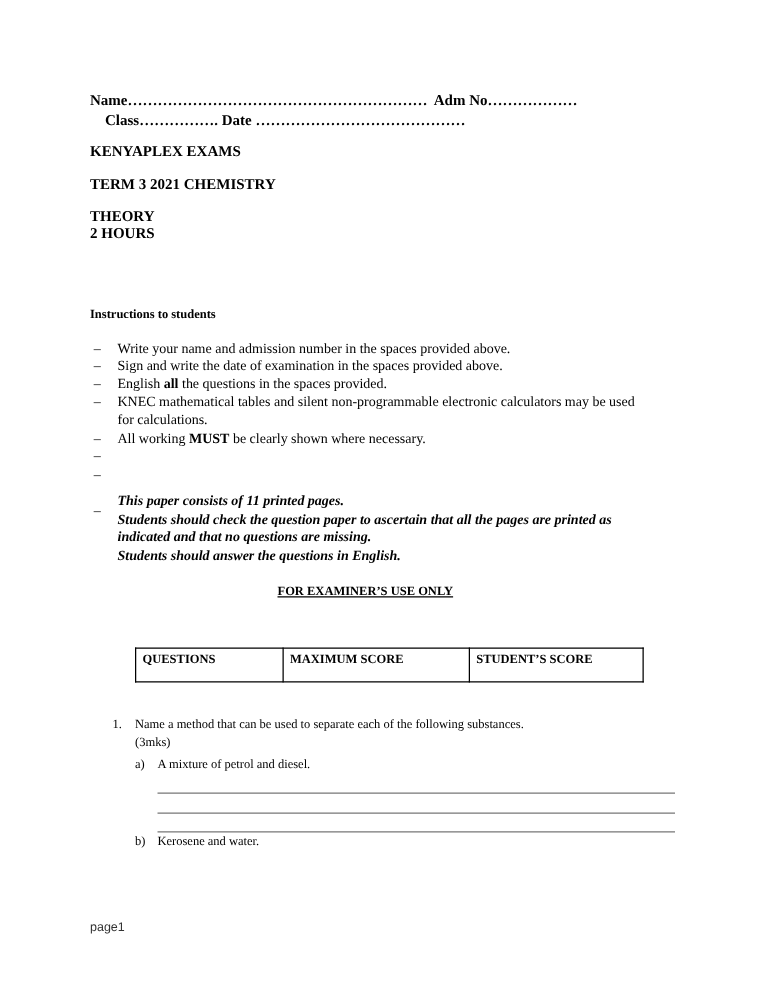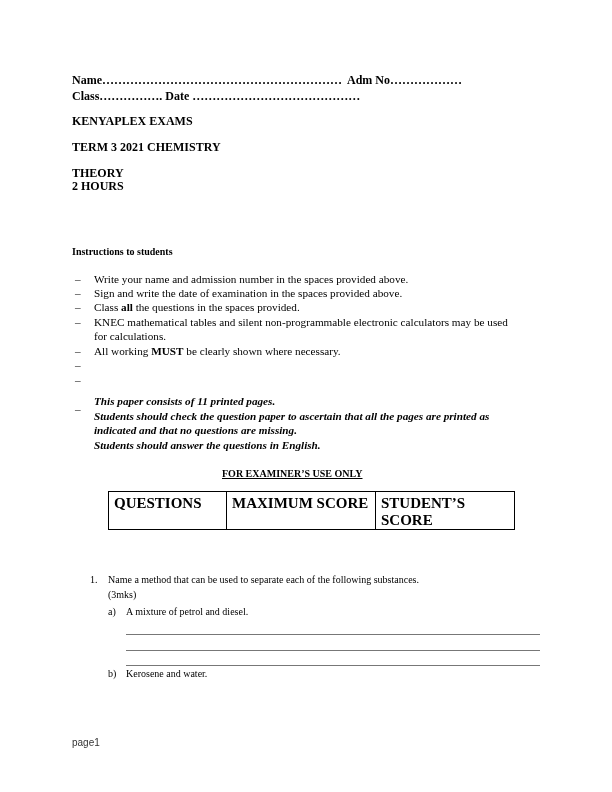--- a/index.html
+++ b/index.html
@@ -6,55 +6,55 @@
   body { width: 612px; height: 792px; position: relative; overflow: hidden;
          font-family: "Liberation Serif", serif; color: #000; }
   .abs { position: absolute; white-space: nowrap; }
   .b { font-weight: bold; }
   .fs12 { font-size: 12px; }
   .fs11 { font-size: 10px; }
   .instr { position: absolute; left: 75px; font-size: 11.2px; line-height: 14.4px; }
   .instr .dash { position: absolute; left: 0; top: 0; width: 10px; }
   .instr .txt { position: absolute; left: 19px; white-space: nowrap; }
   .bi { font-weight: bold; font-style: italic; margin-top: 36px; }
-  table.exam { position: absolute; left: 108px; top: 491px; border-collapse: collapse;
-               font-size: 15px; padding-left: 40px; }
+  table.exam { position: absolute; left: 108px; top: 518px; border-collapse: collapse;
+               font-size: 10px; padding-left: 40px; }
   table.exam td, table.exam th { border: 1.2px solid #000; padding: 0; }
   table.exam th { height: 27px; text-align: left; padding-left: 5px; vertical-align: top;
                   padding-top: 3px; font-weight: bold; box-sizing: border-box; }
   table.exam td { height: 52px; text-align: center; vertical-align: middle; font-weight: bold;
                   box-sizing: border-box; }
   .line { position: absolute; left: 126px; width: 414px; height: 0; border-top: 1px solid #777; }
   .footer { font-family: "Liberation Sans", sans-serif; font-size: 10px; color: #333; }
 </style>
 </head>
 <body>
 
 <div class="abs b fs12" style="left:72px;top:73px;">Name……………………………………………………</div>
 <div class="abs b fs12" style="left:347px;top:73px;">Adm No………………</div>
-<div class="abs b fs12" style="left:72px;top:89px;">Class……………. Date ……………………………………</div>
+<div class="abs b fs12" style="left:84px;top:89px;">Class……………. Date ……………………………………</div>
 
 <div class="abs b fs12" style="left:72px;top:114px;">KENYAPLEX EXAMS</div>
 <div class="abs b fs12" style="left:72px;top:140px;">TERM 3 2021 CHEMISTRY</div>
 <div class="abs b fs12" style="left:72px;top:166px;">THEORY</div>
 <div class="abs b fs12" style="left:72px;top:179px;">2 HOURS</div>
 
 <div class="abs b fs11" style="left:72px;top:246px;">Instructions to students</div>
 
 <div class="instr" style="top:272px;">
   <span class="dash">–</span>
   <span class="txt">Write your name and admission number in the spaces provided above.</span>
 </div>
 <div class="instr" style="top:286px;">
   <span class="dash">–</span>
   <span class="txt">Sign and write the date of examination in the spaces provided above.</span>
 </div>
 <div class="instr" style="top:300px;">
   <span class="dash">–</span>
-  <span class="txt"><span>Class </span><b>all</b><span> the questions in the spaces provided.</span></span>
+  <span class="txt"><span>English </span><b>all</b><span> the questions in the spaces provided.</span></span>
 </div>
 <div class="instr" style="top:315px;">
   <span class="dash">–</span>
   <span class="txt">KNEC mathematical tables and silent non-programmable electronic calculators may be used</span>
 </div>
 <div class="instr" style="top:329px;">
   <span class="txt">for calculations.</span>
 </div>
 <div class="instr" style="top:344px;">
   <span class="dash">–</span>

